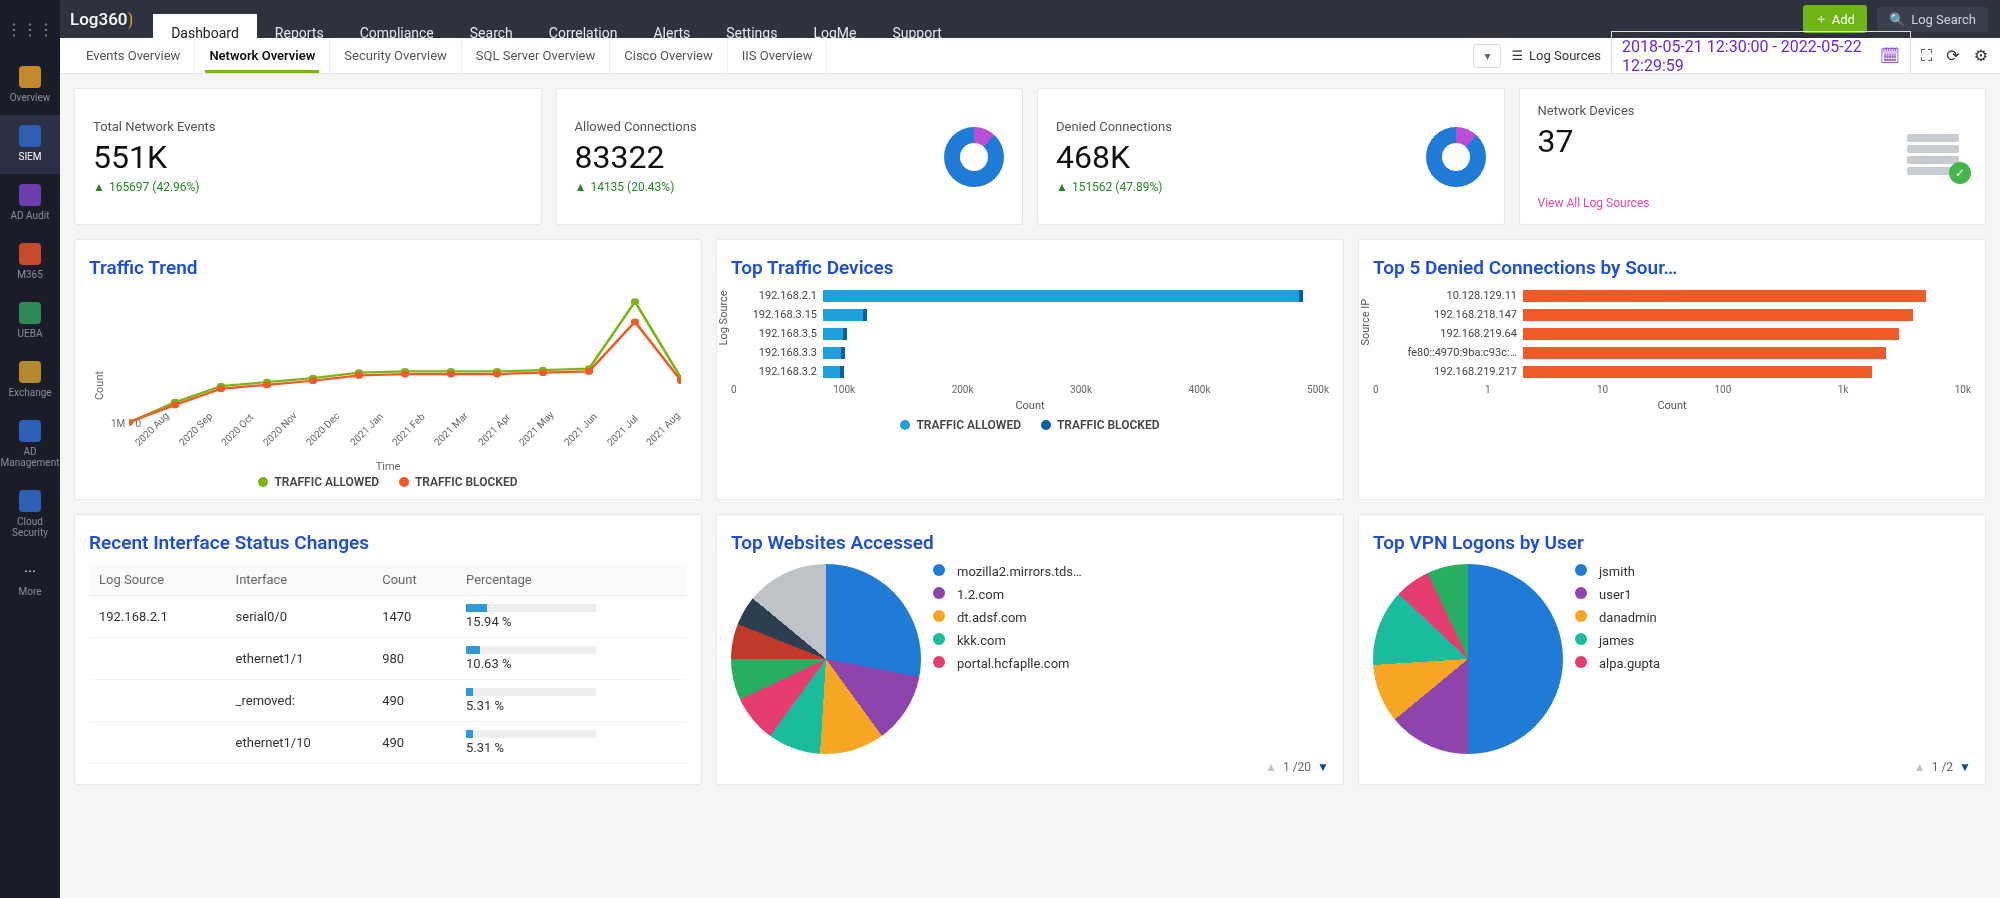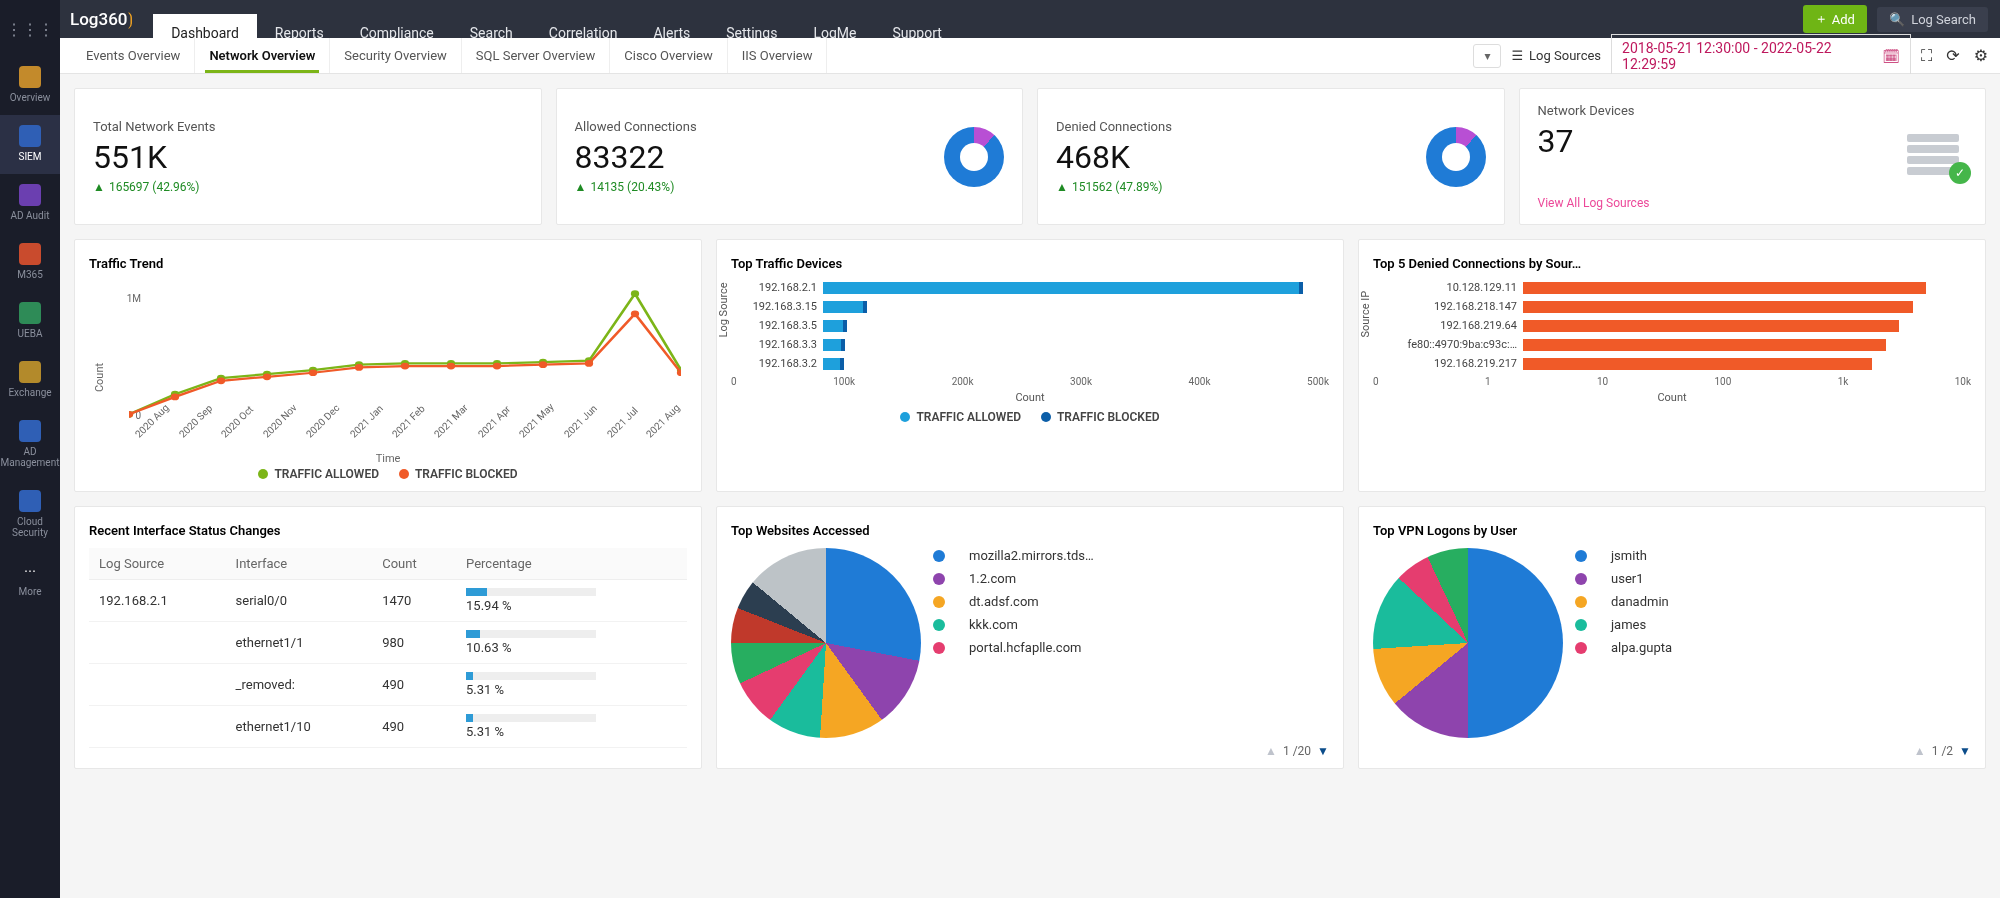--- a/index.html
+++ b/index.html
@@ -20,46 +20,46 @@
 .topbar-right { margin-left: auto; display: flex; align-items: center; gap: 10px; padding-right: 12px; }
 .add-btn { background: #6fb515; color: #fff; padding: 5px 12px; border-radius: 3px; font-size: 13px; cursor: pointer; display: flex; align-items: center; gap: 4px; }
 .search-btn { background: #3a3f4d; color: #d0d3db; padding: 5px 12px; border-radius: 3px; font-size: 13px; cursor: pointer; display: flex; align-items: center; gap: 6px; }
 .subtabs { background: #fff; border-bottom: 1px solid #e4e4e4; height: 36px; display: flex; align-items: center; padding: 0 12px; gap: 0; }
 .subtab { padding: 0 14px; font-size: 13px; color: #555; height: 100%; display: flex; align-items: center; cursor: pointer; border-right: 1px solid #eee; position: relative; }
 .subtab.active { color: #111; font-weight: 600; }
 .subtab.active::after { content: ""; position: absolute; left: 10px; right: 10px; bottom: 0; height: 3px; background: #7cb518; }
 .subtabs-right { margin-left: auto; display: flex; align-items: center; gap: 10px; }
 .dropdown-caret { padding: 4px 10px; border: 1px solid #ddd; border-radius: 3px; font-size: 12px; color: #666; cursor: pointer; }
 .log-src { display: flex; align-items: center; gap: 6px; font-size: 13px; color: #333; cursor: pointer; }
-.date-range { border: 1px solid #ddd; padding: 5px 10px; font-size: 14px; color: #be185d; display: flex; align-items: center; gap: 8px; width: 300px; }
+.date-range { border: 1px solid #ddd; padding: 5px 10px; font-size: 16px; color: #6d28d9; display: flex; align-items: center; gap: 8px; width: 300px; }
 .tool-icons { display: flex; gap: 14px; color: #333; font-size: 16px; }
 .content { padding: 14px; overflow: auto; flex: 1; background: #f5f5f5; }
 .stats { display: flex; gap: 14px; margin-bottom: 14px; }
 .stat-card { flex: 1; background: #fff; border: 1px solid #e7e7e7; padding: 14px 18px; border-radius: 2px; display: flex; align-items: center; justify-content: space-between; }
 .stat-card:last-child { flex: 1; }
 .stat-left { display: flex; flex-direction: column; gap: 4px; }
 .stat-label { font-size: 13px; color: #555; }
 .stat-value { font-size: 32px; font-weight: 400; color: #111; }
 .stat-delta { font-size: 12px; color: #1f8b24; display: flex; align-items: center; gap: 4px; }
 .stat-link { font-size: 12px; color: #ec4899; cursor: pointer; margin-top: 32px; }
 .donut { width: 60px; height: 60px; border-radius: 50%; background: conic-gradient(#b84fd4 0 12%, #1f7bd6 12% 100%); position: relative; }
 .donut::after { content: ""; position: absolute; inset: 16px; background: #fff; border-radius: 50%; }
 .device-icon { width: 60px; height: 46px; position: relative; }
 .device-stack { width: 52px; height: 8px; background: #c8ccd2; border-radius: 2px; margin-bottom: 3px; }
 .device-check { position: absolute; right: -4px; bottom: -4px; width: 22px; height: 22px; background: #45b64a; border-radius: 50%; color: #fff; display: flex; align-items: center; justify-content: center; font-size: 12px; }
 .panels { display: grid; grid-template-columns: repeat(3, 1fr); gap: 14px; }
 .panel { background: #fff; border: 1px solid #e7e7e7; border-radius: 2px; padding: 16px 14px 10px 14px; }
-.panel-title { font-weight: 600; font-size: 13px; color: #000000; margin-bottom: 10px; }
+.panel-title { font-weight: 600; font-size: 19px; color: #1d4ed8; margin-bottom: 10px; }
 .chart-area { height: 180px; position: relative; }
 .legend { display: flex; gap: 20px; justify-content: center; font-size: 12px; color: #444; font-weight: 600; margin-top: 6px; }
 .legend-item { display: flex; align-items: center; gap: 6px; }
 .dot { width: 10px; height: 10px; border-radius: 50%; }
 
 .axis-label { position: absolute; font-size: 11px; color: #666; }
-.y-axis { position: absolute; left: 0; top: 12px; bottom: 40px; width: 30px; display: flex; flex-direction: column; justify-content: space-between; align-items: flex-end; font-size: 10px; color: #666; }
+.y-axis { position: absolute; left: 0; top: 12px; bottom: 40px; width: 30px; display: flex; flex-direction: row; justify-content: space-between; align-items: flex-end; font-size: 10px; color: #666; }
 .x-axis { position: absolute; left: 34px; right: 0; bottom: 0; display: flex; justify-content: space-between; font-size: 10px; color: #666; }
 .x-tick { transform: rotate(-45deg); transform-origin: left top; white-space: nowrap; }
 .plot { position: absolute; left: 40px; right: 6px; top: 6px; bottom: 40px; }
 
 .hbars { display: flex; flex-direction: column; gap: 6px; margin-left: 100px; position: relative; }
 .hbar-row { display: flex; align-items: center; font-size: 11px; color: #444; }
 .hbar-label { width: 92px; text-align: right; padding-right: 6px; margin-left: -100px; }
 .hbar-track { flex: 1; height: 12px; position: relative; }
 .hbar-fill { position: absolute; left: 0; top: 0; bottom: 0; background: #1ea0dc; }
 .hbar-fill2 { position: absolute; top: 0; bottom: 0; background: #0b5ea8; width: 4px; }
@@ -74,21 +74,21 @@
 .tbl { width: 100%; border-collapse: collapse; font-size: 13px; }
 .tbl th { text-align: left; font-weight: 400; color: #666; padding: 8px 10px; border-bottom: 1px solid #eee; background: #fafafa; }
 .tbl td { padding: 8px 10px; border-bottom: 1px solid #f2f2f2; color: #333; }
 .pct-wrap { display: flex; flex-direction: column; gap: 2px; }
 .pct-bar { height: 8px; background: #eee; position: relative; width: 130px; }
 .pct-fill { height: 100%; background: #2e9bd6; }
 
 .pie-wrap { display: flex; gap: 12px; align-items: flex-start; }
 .pie { width: 190px; height: 190px; border-radius: 50%; }
 .pie-legend { display: flex; flex-direction: column; gap: 8px; font-size: 13px; color: #333; }
-.pie-legend .item { display: flex; align-items: center; gap: 24px; }
+.pie-legend .item { display: flex; align-items: flex-start; gap: 12px; }
 .pie-legend .sw { width: 12px; height: 12px; border-radius: 50%; }
 .pager { font-size: 12px; color: #666; text-align: right; margin-top: 6px; display: flex; align-items: center; justify-content: flex-end; gap: 6px; }
 .tri-up { color: #bfc3cc; }
 .tri-down { color: #0b4c8a; }
 svg.sparkline { width: 100%; height: 100%; }
 </style>
 </head>
 <body>
 
 <div class="app">

